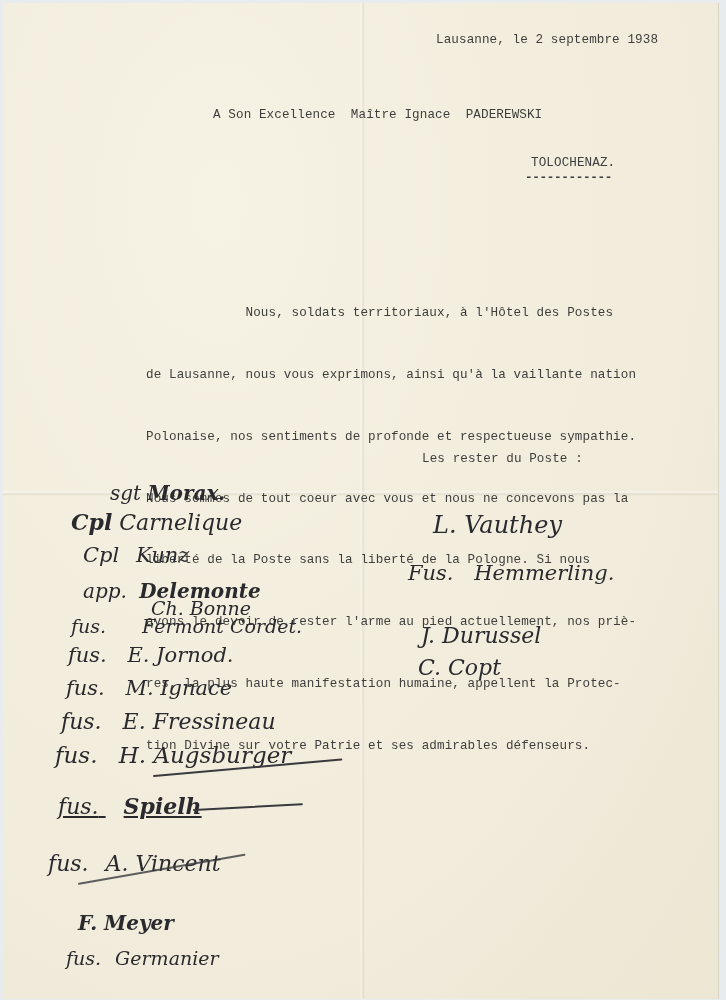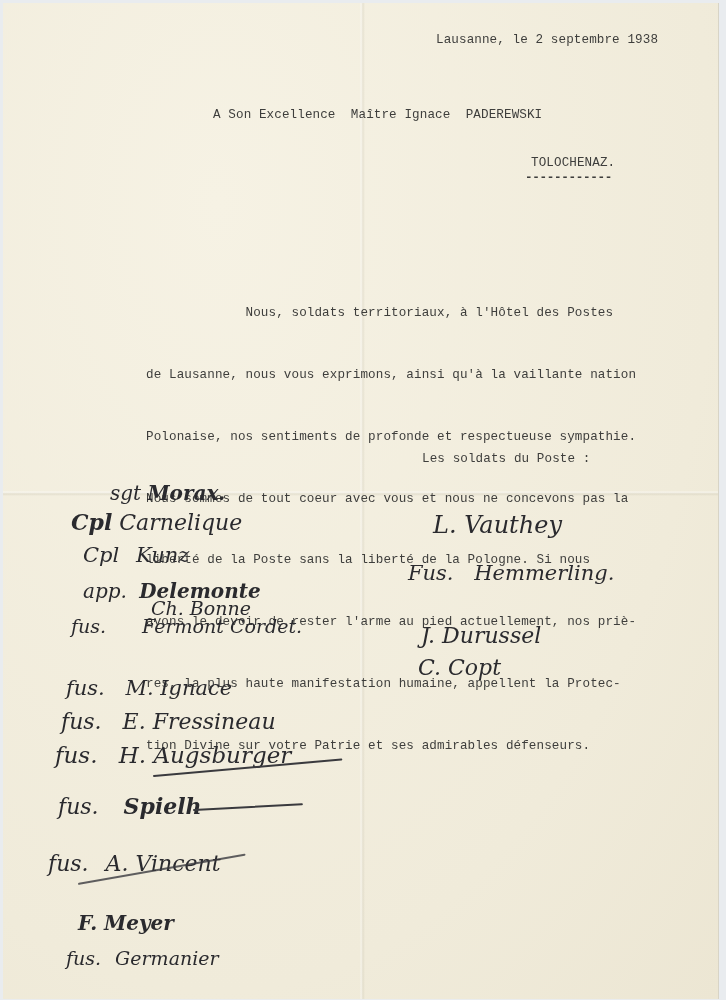--- a/index.html
+++ b/index.html
@@ -54,21 +54,21 @@
     <div>             Nous, soldats territoriaux, à l'Hôtel des Postes</div>
     <div>de Lausanne, nous vous exprimons, ainsi qu'à la vaillante nation</div>
     <div>Polonaise, nos sentiments de profonde et respectueuse sympathie.</div>
     <div>Nous sommes de tout coeur avec vous et nous ne concevons pas la</div>
     <div>liberté de la Poste sans la liberté de la Pologne. Si nous</div>
     <div>avons le devoir de rester l'arme au pied actuellement, nos priè-</div>
     <div>res, la plus haute manifestation humaine, appellent la Protec-</div>
     <div>tion Divine sur votre Patrie et ses admirables défenseurs.</div>
   </div>
 
-  <div class="type closing">Les soldats du Poste :</div>
+  <div class="type closing">Les rester du Poste :</div>
 
   <div class="hand" style="left:107px;top:478px;font-size:20px;">
     <span>sgt</span>
     <span style="font-weight:bold;">Morax.</span>
   </div>
   <div class="hand" style="left:68px;top:506px;font-size:22px;">
     <span style="font-weight:bold;">Cpl</span>
     <span>Carnelique</span>
   </div>
   <div class="hand" style="left:80px;top:540px;font-size:21px;">
@@ -79,34 +79,38 @@
     <span>app.</span>
     <span style="font-weight:bold;margin-left:6px;">Delemonte</span>
   </div>
   <div class="hand" style="left:148px;top:594px;font-size:19px;">
     <span>Ch. Bonne</span>
   </div>
   <div class="hand" style="left:68px;top:612px;font-size:19px;">
     <span>fus.</span>
     <span style="margin-left:30px;">Fermont Cordet.</span>
   </div>
+  <div class="hand" style="left:65px;top:640px;font-size:21px;">
+    <span>fus.</span>
+    <span style="margin-left:14px;">E. Jornod.</span>
+  </div>
   <div class="hand" style="left:63px;top:673px;font-size:21px;">
     <span>fus.</span>
     <span style="margin-left:14px;">M. Ignace</span>
   </div>
   <div class="hand" style="left:58px;top:706px;font-size:22px;">
     <span>fus.</span>
     <span style="margin-left:14px;">E. Fressineau</span>
   </div>
   <div class="hand" style="left:52px;top:739px;font-size:23px;">
     <span>fus.</span>
     <span style="margin-left:14px;">H. Augsburger</span>
   </div>
   <div class="stroke" style="left:150px;top:772px;width:190px;transform:rotate(-5deg);"></div>
-  <div class="hand" style="left:55px;top:790px;font-size:22px;">
+  <div class="hand" style="left:55px;top:790px;font-size:22px;text-decoration:underline;">
     <span>fus.</span>
     <span style="font-weight:bold;margin-left:18px;">Spielh</span>
   </div>
   <div class="stroke" style="left:190px;top:806px;width:110px;transform:rotate(-3deg);"></div>
   <div class="hand" style="left:45px;top:848px;font-size:22px;">
     <span>fus.</span>
     <span style="margin-left:10px;">A. Vincent</span>
   </div>
   <div class="stroke" style="left:75px;top:880px;width:170px;transform:rotate(-10deg);opacity:0.8;"></div>
   <div class="hand" style="left:75px;top:908px;font-size:20px;">

